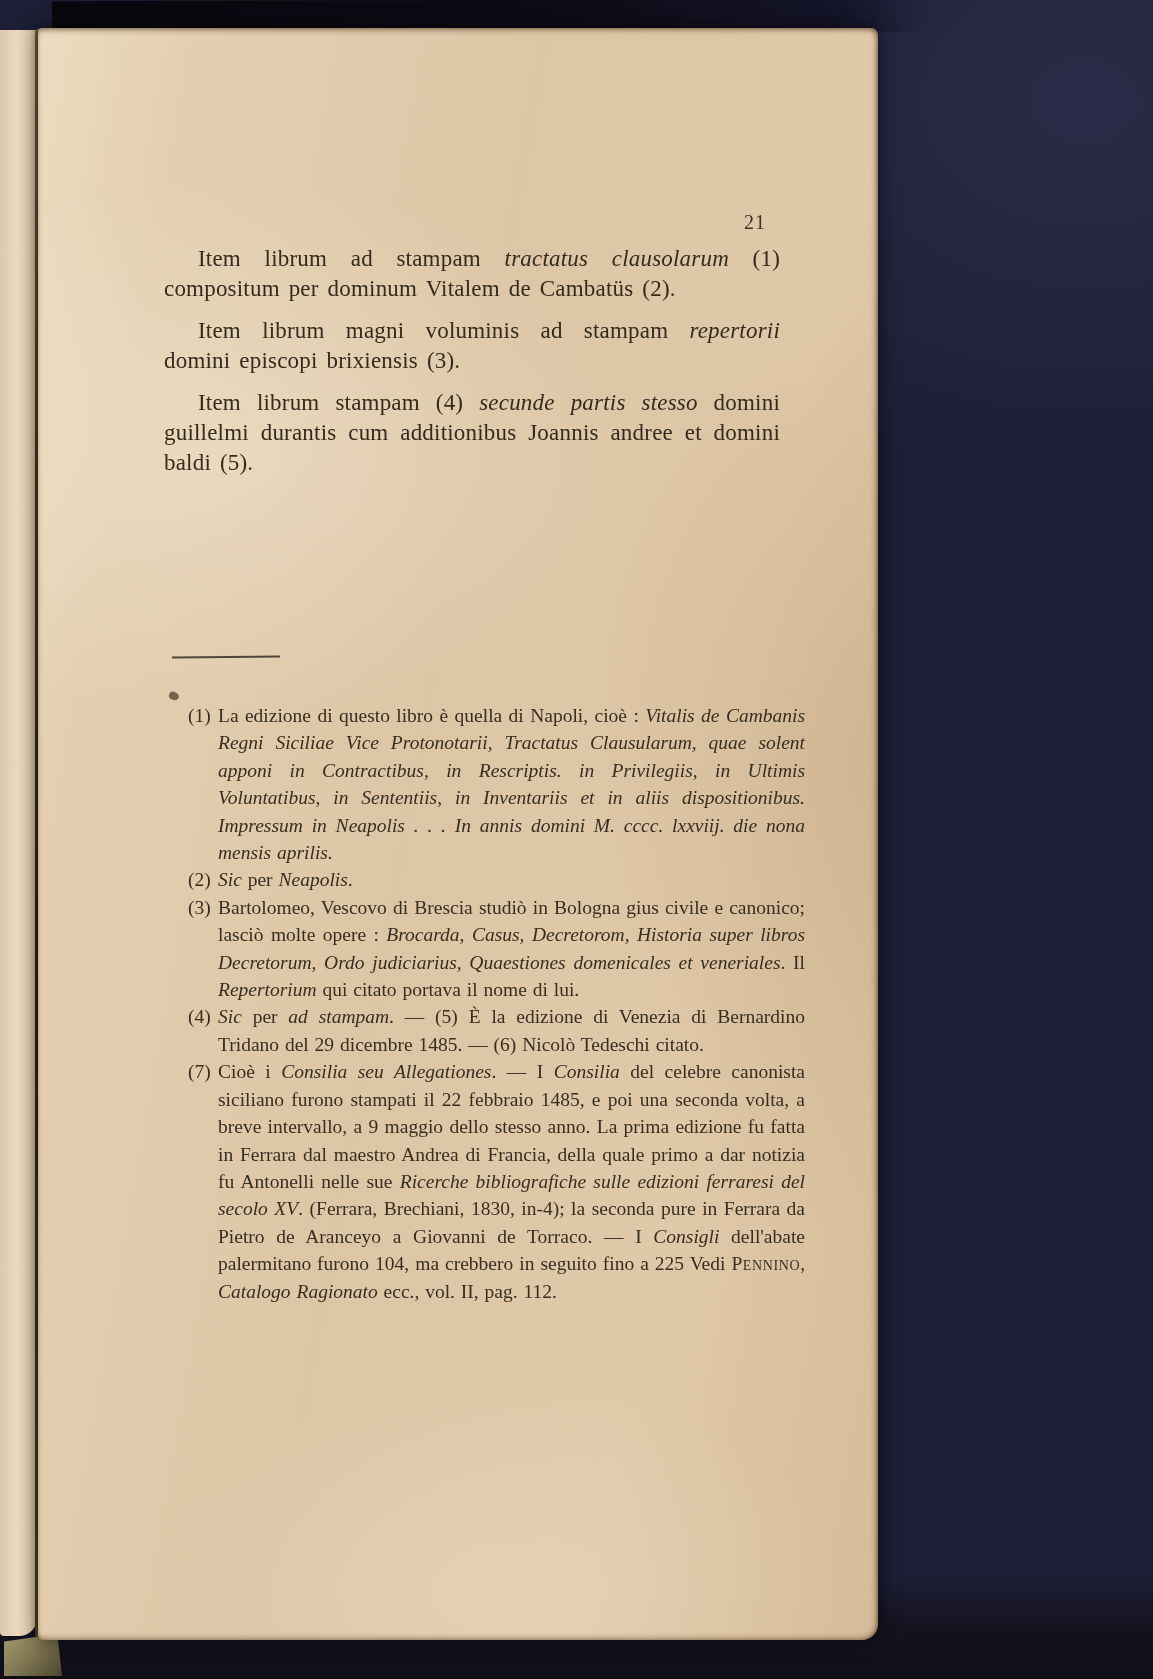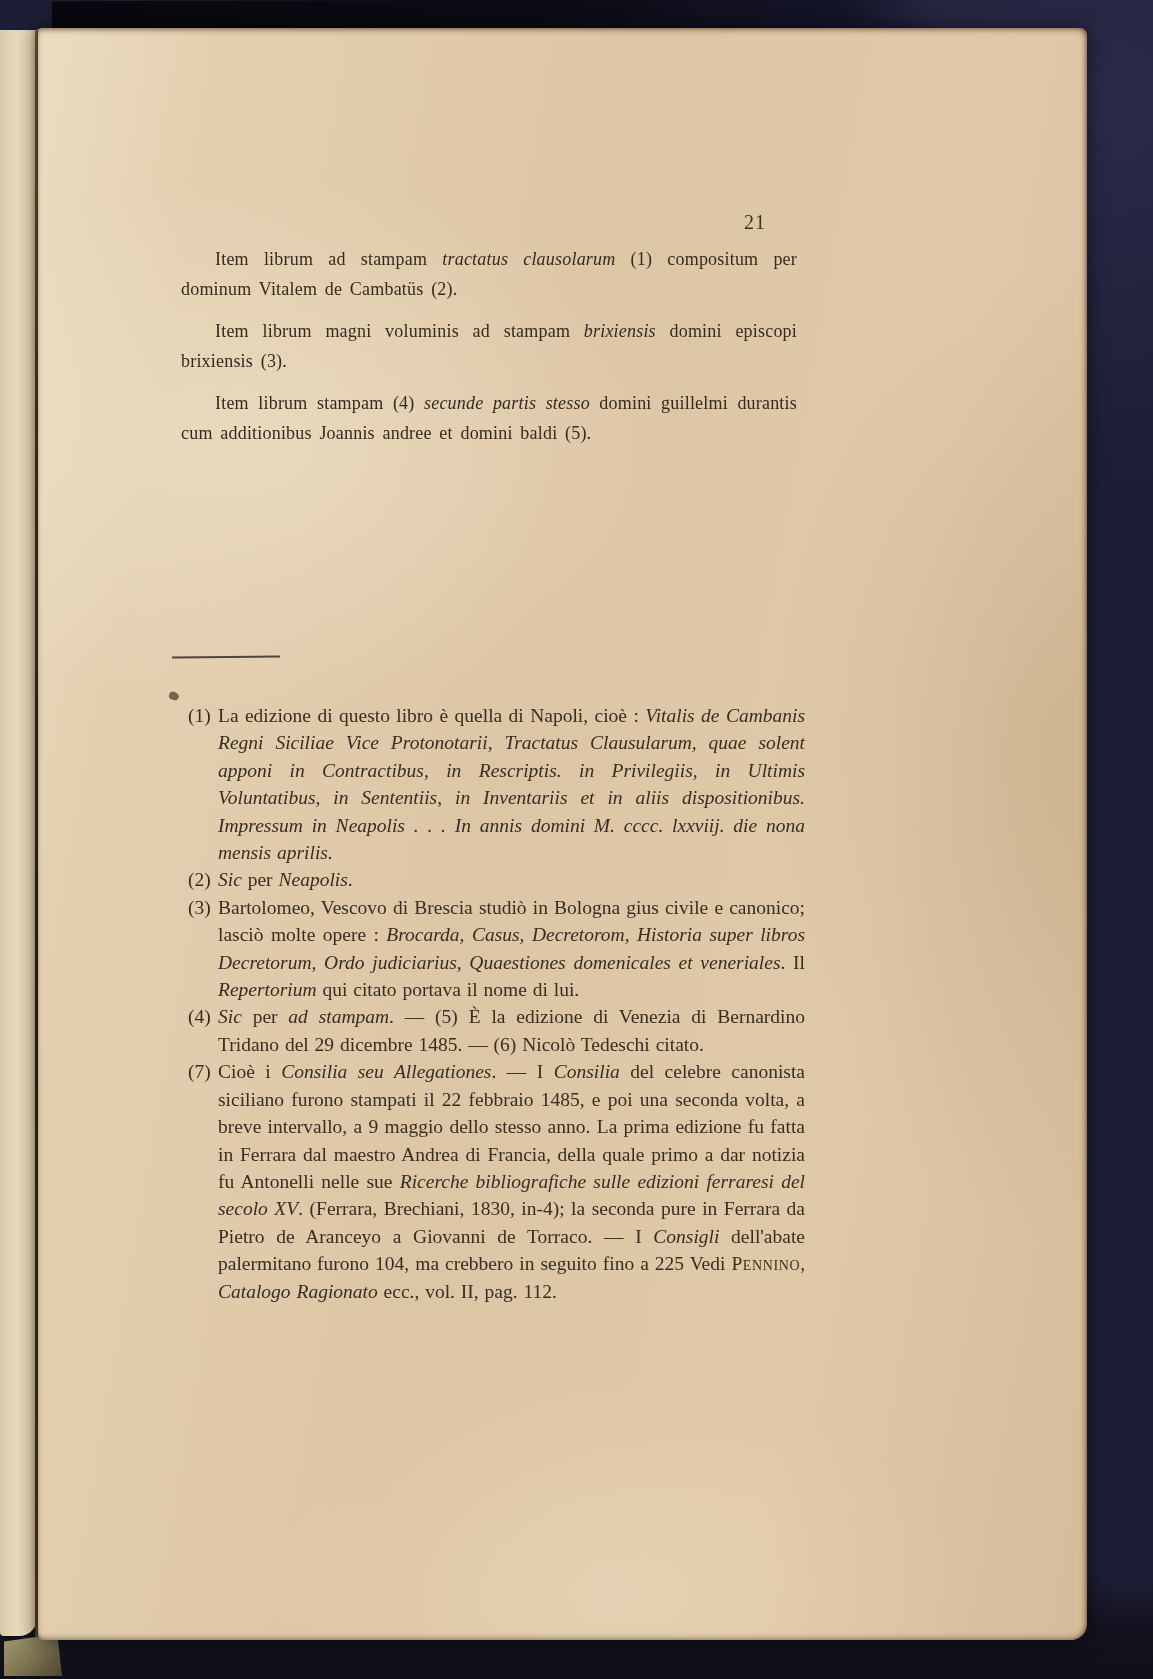--- a/index.html
+++ b/index.html
@@ -32,21 +32,21 @@
   }
   
   .cover-corner {
     position:absolute; left:4px; top:1634px; width:58px; height:42px;
     background:linear-gradient(135deg, #a39a72 0%, #837a55 45%, #4c452f 100%);
     clip-path:polygon(0 18%, 92% 0, 100% 100%, 0 100%);
   }
 
   
   .page {
-    position:absolute; left:38px; top:28px; width:1049px; height:1612px;
+    position:absolute; left:38px; top:28px; width:840px; height:1612px;
     background:
       radial-gradient(ellipse 620px 420px at 22% 26%, rgba(255,246,228,0.30), rgba(255,246,228,0) 65%),
       radial-gradient(ellipse 420px 700px at 98% 45%, rgba(164,128,86,0.22), rgba(164,128,86,0) 70%),
       radial-gradient(ellipse 500px 300px at 55% 97%, rgba(246,233,210,0.25), rgba(246,233,210,0) 70%),
       linear-gradient(100deg, #eddcbf 0%, #e3cfb0 14%, #ddc6a6 45%, #e0c9a9 74%, #d5bc9a 100%);
     border-radius:4px 7px 16px 6px;
     box-shadow:0 0 20px rgba(0,0,0,0.6), inset 0 4px 6px -3px rgba(80,55,25,0.75), inset -4px 0 7px -4px rgba(80,55,25,0.8), inset 0 -4px 7px -4px rgba(80,55,25,0.7);
     color:#362d20;
   }
   
@@ -56,22 +56,22 @@
     border-radius:3px; opacity:0.85;
   }
 
   .page-number {
     position:absolute; left:130px; top:183px; width:614px;
     text-align:right; padding-right:16px; box-sizing:border-box;
     font-size:20px; letter-spacing:1px; color:#3b3224;
   }
 
   .body-text {
-    position:absolute; left:143px; top:216px; width:616px;
-    font-size:18px; line-height:30px; text-align:justify;
+    position:absolute; left:126px; top:216px; width:616px;
+    font-size:23px; line-height:30px; text-align:justify;
     word-spacing:3px; letter-spacing:0.2px; color:#342b1e;
   }
   .body-text p { margin:0 0 12px 0; text-indent:34px; }
 
   .divider {
     position:absolute; left:134px; top:628px; width:108px; height:2px;
     background:#51443a; transform:rotate(-0.5deg);
   }
 
   .ink-blot {
@@ -97,21 +97,21 @@
 <div class="scene">
   <div class="cover-top"></div>
   <div class="facing-page"></div>
   <div class="gutter"></div>
   <div class="cover-corner"></div>
 
   <div class="page">
     <div class="page-number">21</div>
     <div class="body-text" id="body-text">
         <p><span>Item librum ad stampam </span><span class="it">tractatus clausolarum</span><span> (1) compositum per dominum Vitalem de Cambatüs (2).</span></p>
-        <p><span>Item librum magni voluminis ad stampam </span><span class="it">brixiensis</span><span> domini episcopi brixiensis (3).</span></p>
+        <p><span>Item librum magni voluminis ad stampam </span><span class="it">repertorii</span><span> domini episcopi brixiensis (3).</span></p>
         <p><span>Item librum stampam (4) </span><span class="it">secunde partis stesso</span><span> domini guillelmi durantis cum additionibus Joannis andree et domini baldi (5).</span></p>
       </div>
     <div class="divider"></div>
     <div class="ink-blot"></div>
     <div class="footnotes" id="footnotes">
         <p class="fn"><span class="marker">(1)</span><span>La edizione di questo libro è quella di Napoli, cioè : </span><span class="it">Vitalis de Cambanis Regni Siciliae Vice Protonotarii, Tractatus Clausularum, quae solent apponi in Contractibus, in Rescriptis. in Privilegiis, in Ultimis Voluntatibus, in Sententiis, in Inventariis et in aliis dispositionibus. Impressum in Neapolis . . . In annis domini M. cccc. lxxviij. die nona mensis aprilis.</span></p>
         <p class="fn"><span class="marker">(2)</span><span class="it">Sic</span><span> per </span><span class="it">Neapolis</span><span>.</span></p>
         <p class="fn"><span class="marker">(3)</span><span>Bartolomeo, Vescovo di Brescia studiò in Bologna gius civile e canonico; lasciò molte opere : </span><span class="it">Brocarda, Casus, Decretorom, Historia super libros Decretorum, Ordo judiciarius, Quaestiones domenicales et veneriales</span><span>. Il </span><span class="it">Repertorium</span><span> qui citato portava il nome di lui.</span></p>
         <p class="fn"><span class="marker">(4)</span><span class="it">Sic</span><span> per </span><span class="it">ad stampam</span><span>. — (5) È la edizione di Venezia di Bernardino Tridano del 29 dicembre 1485. — (6) Nicolò Tedeschi citato.</span></p>
         <p class="fn"><span class="marker">(7)</span><span>Cioè i </span><span class="it">Consilia seu Allegationes</span><span>. — I </span><span class="it">Consilia</span><span> del celebre canonista siciliano furono stampati il 22 febbraio 1485, e poi una seconda volta, a breve intervallo, a 9 maggio dello stesso anno. La prima edizione fu fatta in Ferrara dal maestro Andrea di Francia, della quale primo a dar notizia fu Antonelli nelle sue </span><span class="it">Ricerche bibliografiche sulle edizioni ferraresi del secolo XV</span><span>. (Ferrara, Brechiani, 1830, in-4); la seconda pure in Ferrara da Pietro de Aranceyo a Giovanni de Torraco. — I </span><span class="it">Consigli</span><span> dell'abate palermitano furono 104, ma crebbero in seguito fino a 225 Vedi </span><span class="sc">Pennino</span><span>, </span><span class="it">Catalogo Ragionato</span><span> ecc., vol. II, pag. 112.</span></p>

